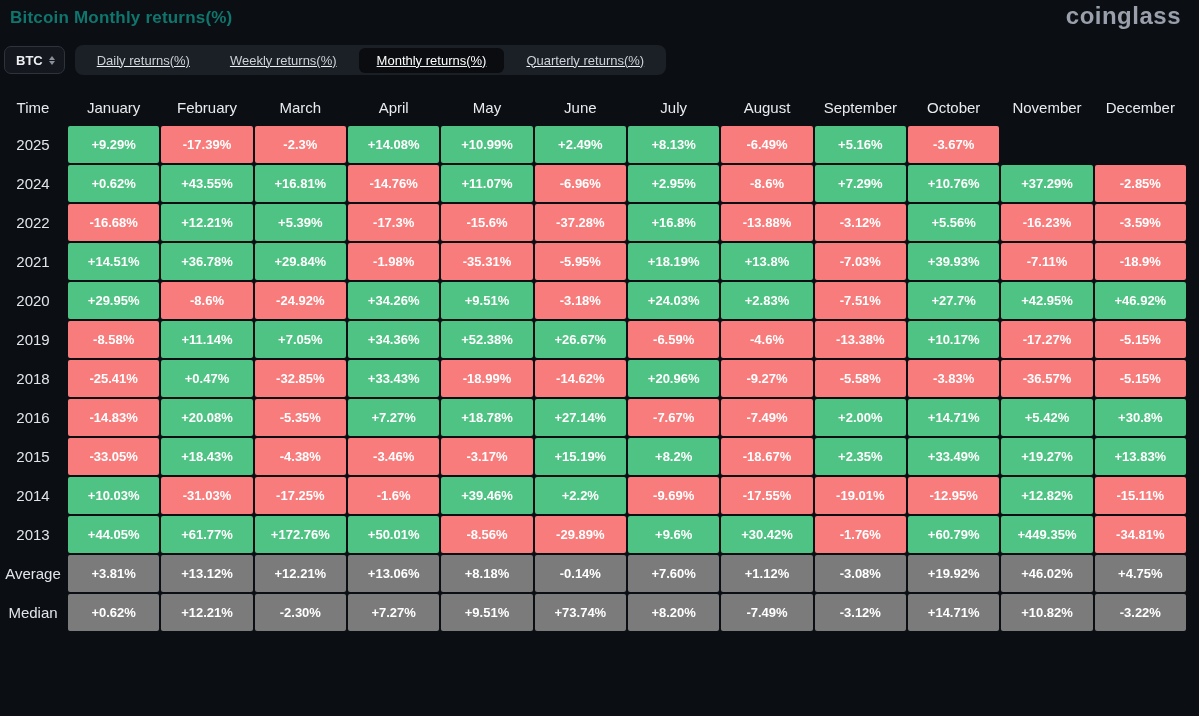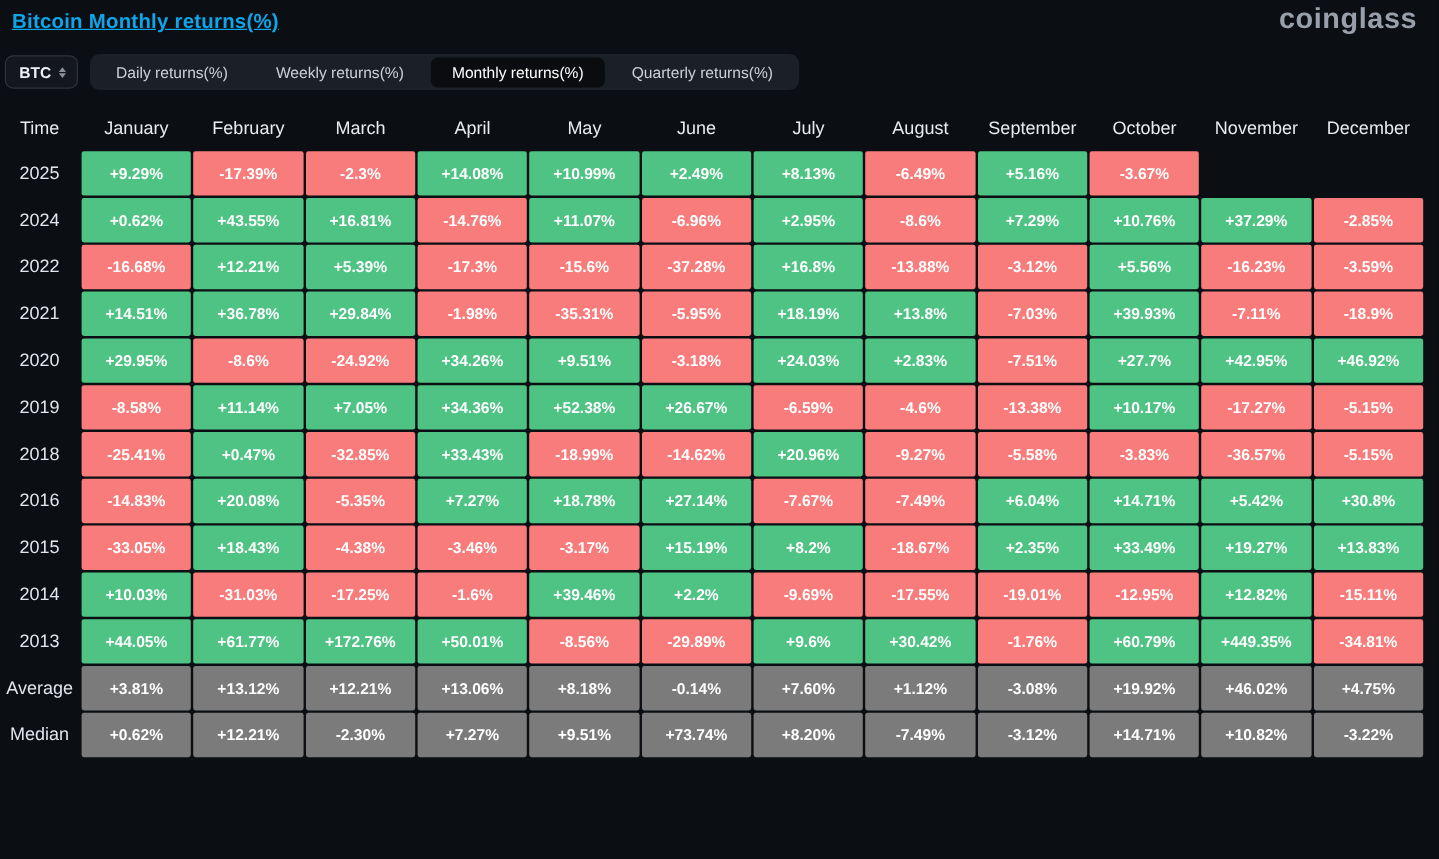--- a/index.html
+++ b/index.html
@@ -3,39 +3,39 @@
 <meta charset="utf-8">
 <style>
   * { margin:0; padding:0; box-sizing:border-box; }
   html,body { width:1199px; height:716px; overflow:hidden; }
   body {
     background:#0b0e13;
     font-family:"Liberation Sans", sans-serif;
     color:#eceef1;
   }
   .topbar { position:relative; padding:8px 12px 0 10px; height:38px; }
-  .page-title { font-size:17px; font-weight:700; color:#0ea5e9; letter-spacing:.2px;text-decoration:underline; }
+  .page-title { font-size:17px; font-weight:700; color:#0f766e; letter-spacing:.2px; }
   .logo { position:absolute; right:18px; top:2px; font-size:24px; font-weight:700; color:#99a0ab; letter-spacing:.5px;text-align:right; }
 
   .controls { display:flex; align-items:center; margin:7px 0 16px 4px; height:30px; }
   .symbol-select {
     display:flex; align-items:center; gap:6px;
     background:#14171d; border:1px solid #2e333c; border-radius:7px;
     height:28px; padding:0 9px 0 11px; cursor:pointer;
   }
   .symbol-select .sym { font-size:13px; font-weight:600; color:#eef0f3; }
   .updown { display:flex; flex-direction:column; gap:1px; }
   .updown i { display:block; width:0; height:0; border-left:3.5px solid transparent; border-right:3.5px solid transparent; }
   .updown i.up { border-bottom:4px solid #8b919b; }
   .updown i.dn { border-top:4px solid #8b919b; }
 
   .tabs {
     display:flex; align-items:center; gap:4px;
     background:#1b1f26; border-radius:8px; margin-left:10px;
-    height:30px; padding:2px 4px;
+    height:30px; padding:2px 4px;text-decoration:underline;
   }
   .tab {
     font-size:13px; color:#ccd1d9; padding:5px 18px; border-radius:6px;
     cursor:pointer; white-space:nowrap;
   }
   .tab.active { background:#0a0c0f; color:#ffffff; }
 
   .table-wrap { margin-top:8px; padding-right:13px; }
   .trow {
     display:grid;
@@ -211,21 +211,21 @@
     <div class="trow">
       <div class="label-cell">2016</div>
       <div class="vcell neg">-14.83%</div>
       <div class="vcell pos">+20.08%</div>
       <div class="vcell neg">-5.35%</div>
       <div class="vcell pos">+7.27%</div>
       <div class="vcell pos">+18.78%</div>
       <div class="vcell pos">+27.14%</div>
       <div class="vcell neg">-7.67%</div>
       <div class="vcell neg">-7.49%</div>
-      <div class="vcell pos">+6.04%</div>
+      <div class="vcell pos">+2.00%</div>
       <div class="vcell pos">+14.71%</div>
       <div class="vcell pos">+5.42%</div>
       <div class="vcell pos">+30.8%</div>
     </div>
     <div class="trow">
       <div class="label-cell">2015</div>
       <div class="vcell neg">-33.05%</div>
       <div class="vcell pos">+18.43%</div>
       <div class="vcell neg">-4.38%</div>
       <div class="vcell neg">-3.46%</div>

